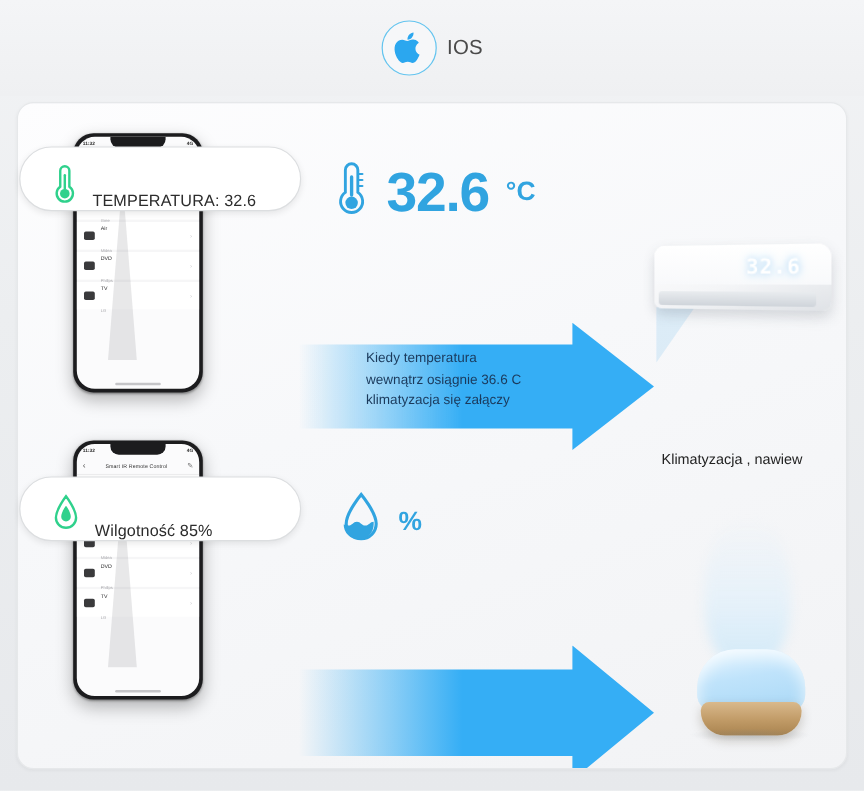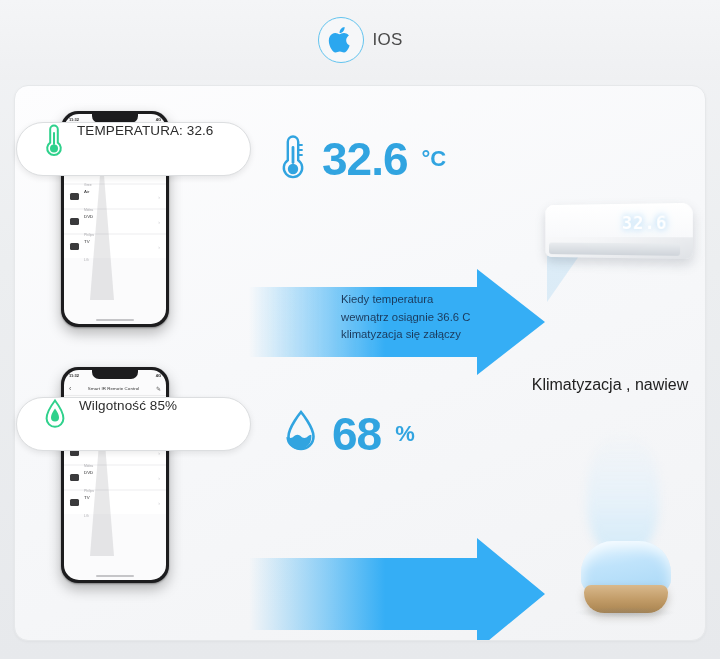--- a/index.html
+++ b/index.html
@@ -170,21 +170,21 @@
   
   .pill {
     position: absolute;
     left: 16px;
     width: 235px; height: 54px;
     border-radius: 27px;
     background: #ffffff;
     border: 1px solid #dcdee0;
     box-shadow: 0 2px 6px rgba(0,0,0,.09);
     display: flex;
-    align-items: flex-start;
+    align-items: flex-end;
     gap: 12px;
     padding-left: 26px;
     z-index: 6;
   }
   .pill.temp { top: 122px; }
   .pill.hum  { top: 397px; }
   .pill-text {
     font-size: 13.5px;
     color: #2c2c2c;
     letter-spacing: .1px;
@@ -276,21 +276,21 @@
     position: absolute;
     left: 16px; top: 80px;
     width: 0; height: 0;
     border-left: 0 solid transparent;
     border-right: 32px solid transparent;
     border-top: 46px solid rgba(150,205,240,.28);
   }
   .ac-label, .hum-label {
     position: absolute;
     text-align: center;
-    font-size: 16px;
+    font-size: 12px;
     color: #222;
     width: 200px;
   }
   .ac-label { left: 495px; top: 290px; }
 
   .humi-wrap {
     position: absolute;
     left: 544px; top: 345px;
     width: 140px; height: 200px;
     z-index: 3;
@@ -483,21 +483,21 @@
       <defs>
         <linearGradient id="gradTemp" x1="0" y1="0" x2="1" y2="0">
           <stop offset="0%" stop-color="#35aef5" stop-opacity="0"></stop>
           <stop offset="26%" stop-color="#35aef5" stop-opacity=".55"></stop>
           <stop offset="46%" stop-color="#35aef5" stop-opacity="1"></stop>
           <stop offset="100%" stop-color="#35aef5" stop-opacity="1"></stop>
         </linearGradient>
       </defs>
       <path d="M0,18 L228,18 L228,0 L296,53 L228,106 L228,88 L0,88 Z" fill="url(#gradTemp)"></path>
     </svg>
-    <div class="arrow-text" style="white-space:pre-line;margin-left:36px;">Kiedy temperatura
+    <div class="arrow-text" style="white-space:pre-line;">Kiedy temperatura
 wewnątrz osiągnie 36.6 C
 klimatyzacja się załączy</div>
   </div>
 
   <div class="arrow-wrap hum">
     <svg class="arrow-svg" viewBox="0 0 296 112" preserveAspectRatio="none" aria-hidden="true">
       <defs>
         <linearGradient id="gradHum" x1="0" y1="0" x2="1" y2="0">
           <stop offset="0%" stop-color="#35aef5" stop-opacity="0"></stop>
           <stop offset="26%" stop-color="#35aef5" stop-opacity=".55"></stop>
@@ -545,21 +545,20 @@
   <span class="readout-unit">°C</span>
 </div>
 
 <div class="readout hum">
   <span>
     <svg width="34" height="46" viewBox="0 0 34 46" aria-hidden="true">
       <path d="M17 3C17 3 4.5 18 4.5 27.5a12.5 12.5 0 0 0 25 0C29.5 18 17 3 17 3z" fill="none" stroke="#31a4e0" stroke-width="2.6"></path>
       <path d="M6.4 29c3.2 0 3.8-3.2 7-3.2s3.8 3.2 7 3.2 3.8-3.2 7-3.2v2.2a12.5 12.5 0 0 1-25 0z" fill="#31a4e0"></path>
     </svg>
   </span>
-  <span class="readout-num">68</span>
   <span class="readout-unit">%</span>
 </div>
 
 <div class="pill temp">
   <span>
     <svg width="22" height="34" viewBox="0 0 22 34" aria-hidden="true">
       <path d="M11 2.5a3.8 3.8 0 0 0-3.8 3.8v13.3a6.8 6.8 0 1 0 7.6 0V6.3A3.8 3.8 0 0 0 11 2.5z" fill="none" stroke="#2fd18c" stroke-width="2"></path>
       <circle cx="11" cy="25.4" r="4" fill="#2fd18c"></circle>
       <rect x="10" y="9" width="2" height="13" rx="1" fill="#2fd18c"></rect>
     </svg>

